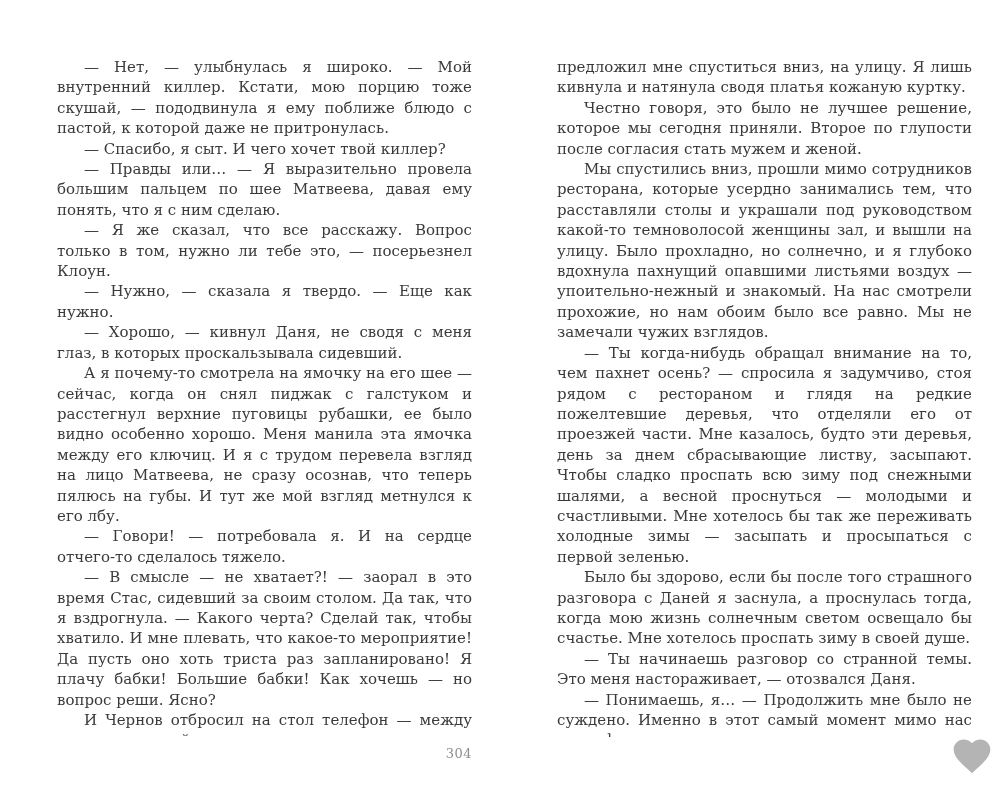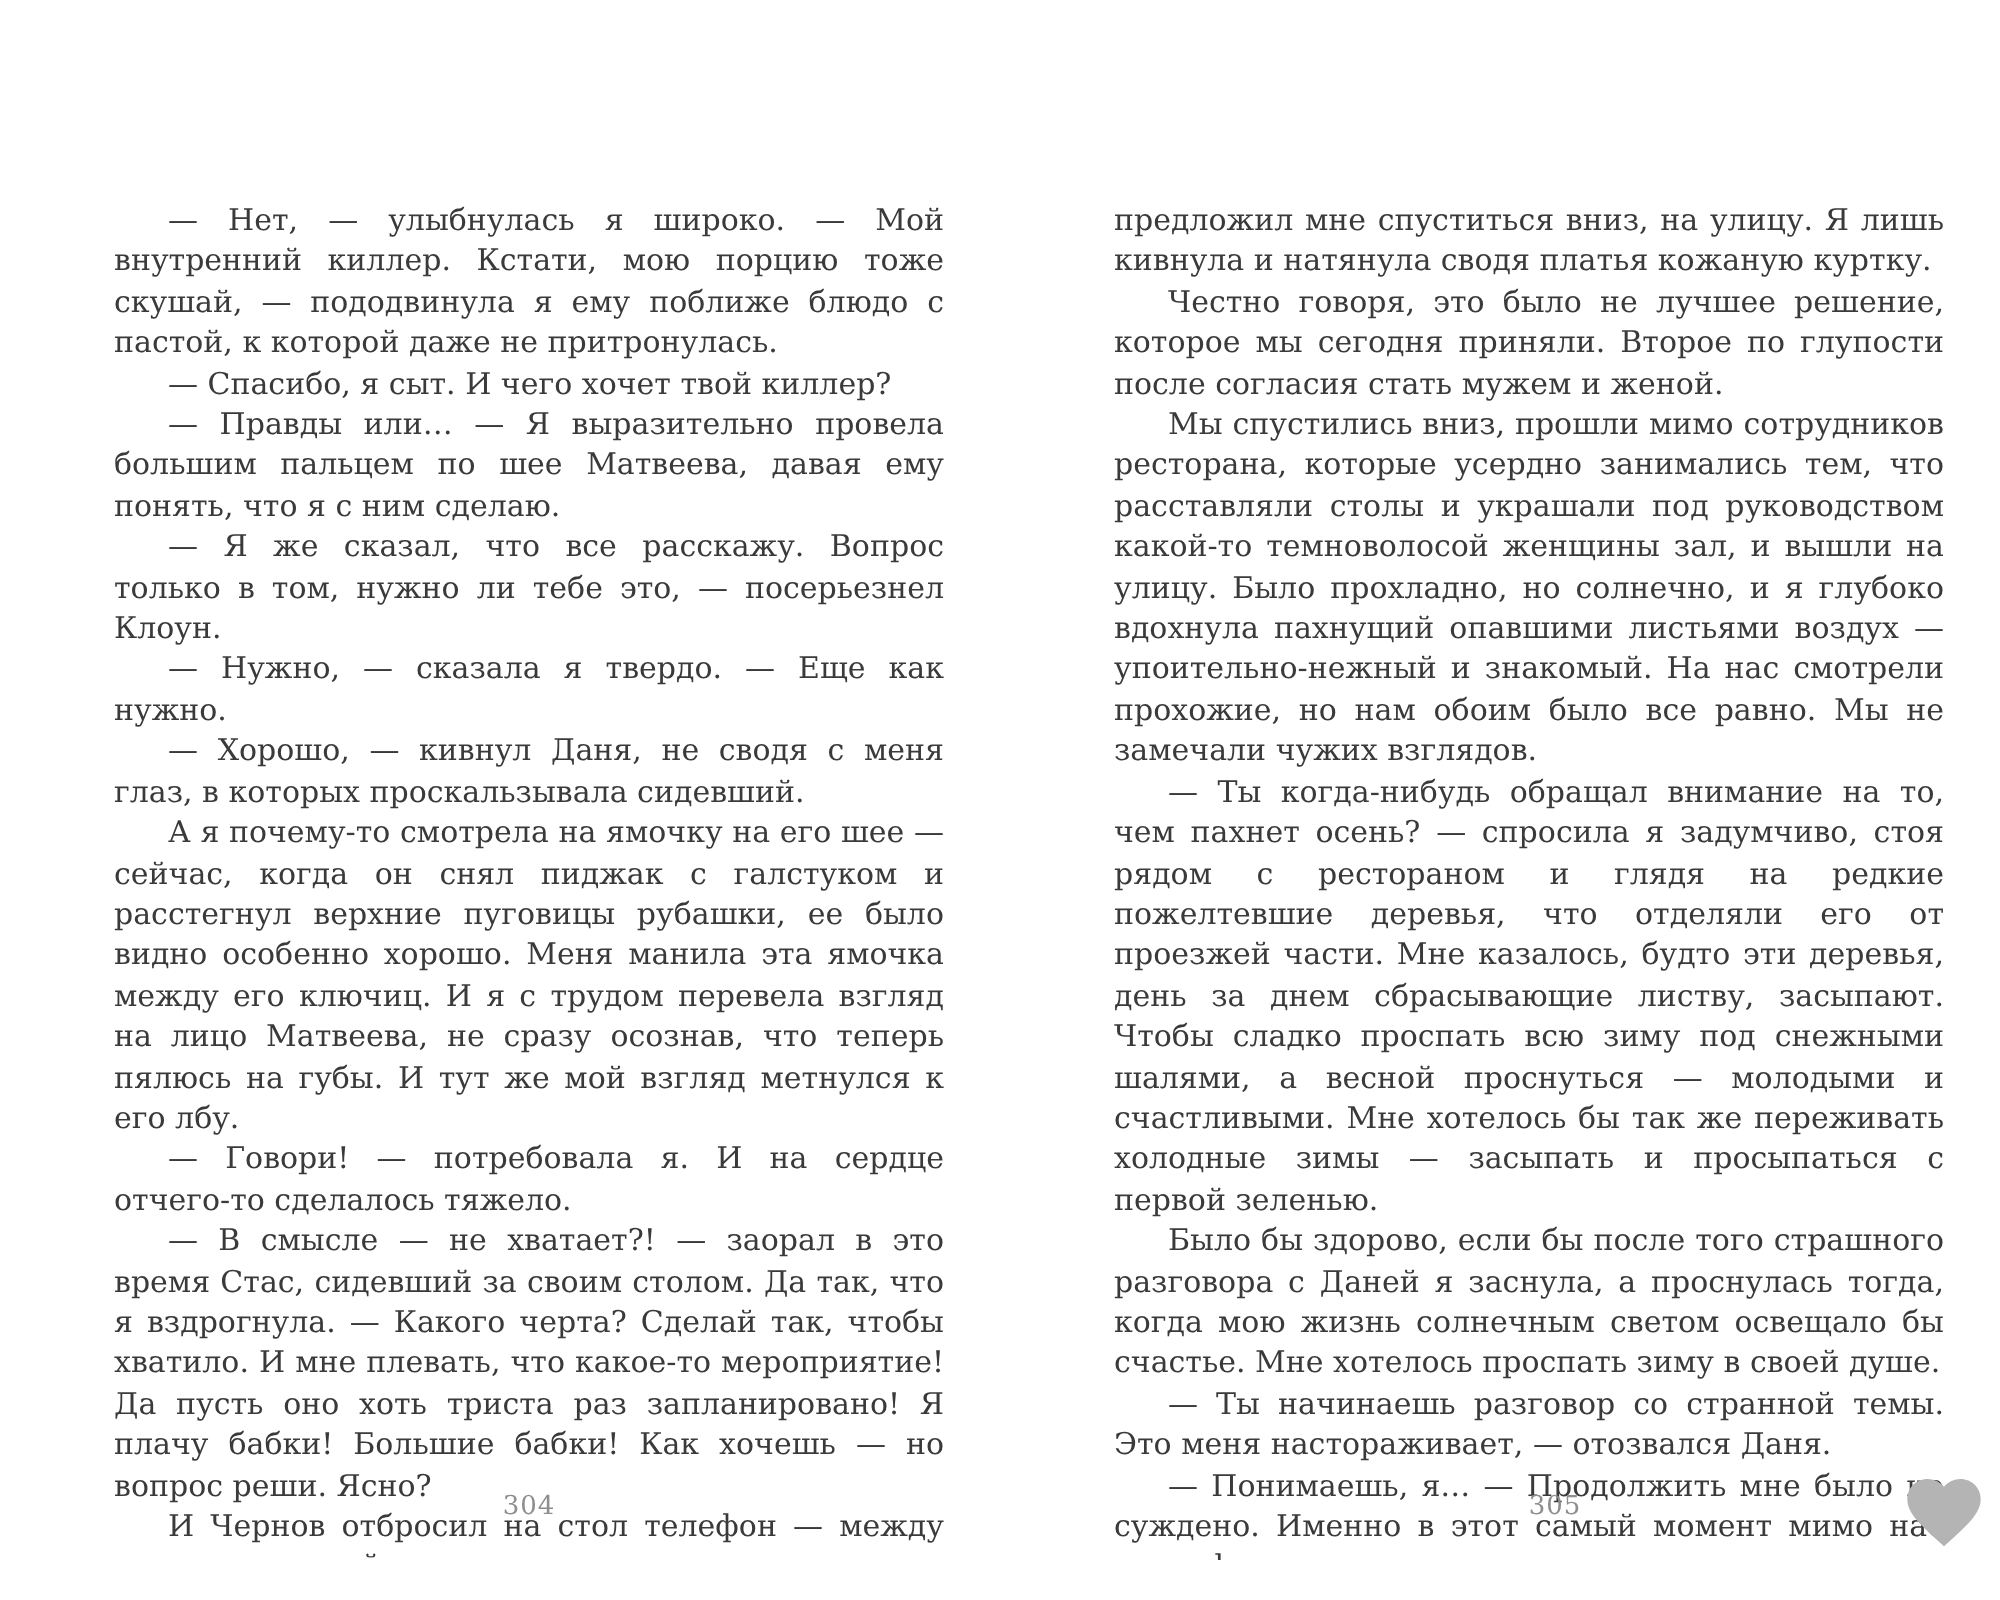--- a/index.html
+++ b/index.html
@@ -18,40 +18,39 @@
     position: absolute;
     inset: 0;
     background: var(--page-bg, #ffffff);
   }
   .page {
     position: absolute;
     top: 57px;
     width: 415px;
     height: 680px;
     overflow: hidden;
-    margin-top: 43px;
   }
   .page-left  { left: 57px;  }
   .page-right { left: 557px; }
   .page p {
     margin: 0;
     font-size: 15px;
     line-height: 20.4px;
     text-align: justify;
     text-indent: 27px;
     color: var(--text-color, #3a3a3a);
     hyphens: auto;
     -webkit-hyphens: auto;
   }
   .page p.continuation { text-indent: 0; }
   .page-number {
     position: absolute;
     top: 746px;
     width: 415px;
-    text-align: center;
+    text-align: right;
     font-size: 13px;
     letter-spacing: 0.5px;
     color: var(--page-number-color, #8e8e8e);
     font-family: "DejaVu Serif", "Liberation Serif", serif;
   }
   .page-number-left  { left: 57px;  }
   .page-number-right { left: 570px; }
   .favorite-button {
     position: absolute;
     left: 950px;

